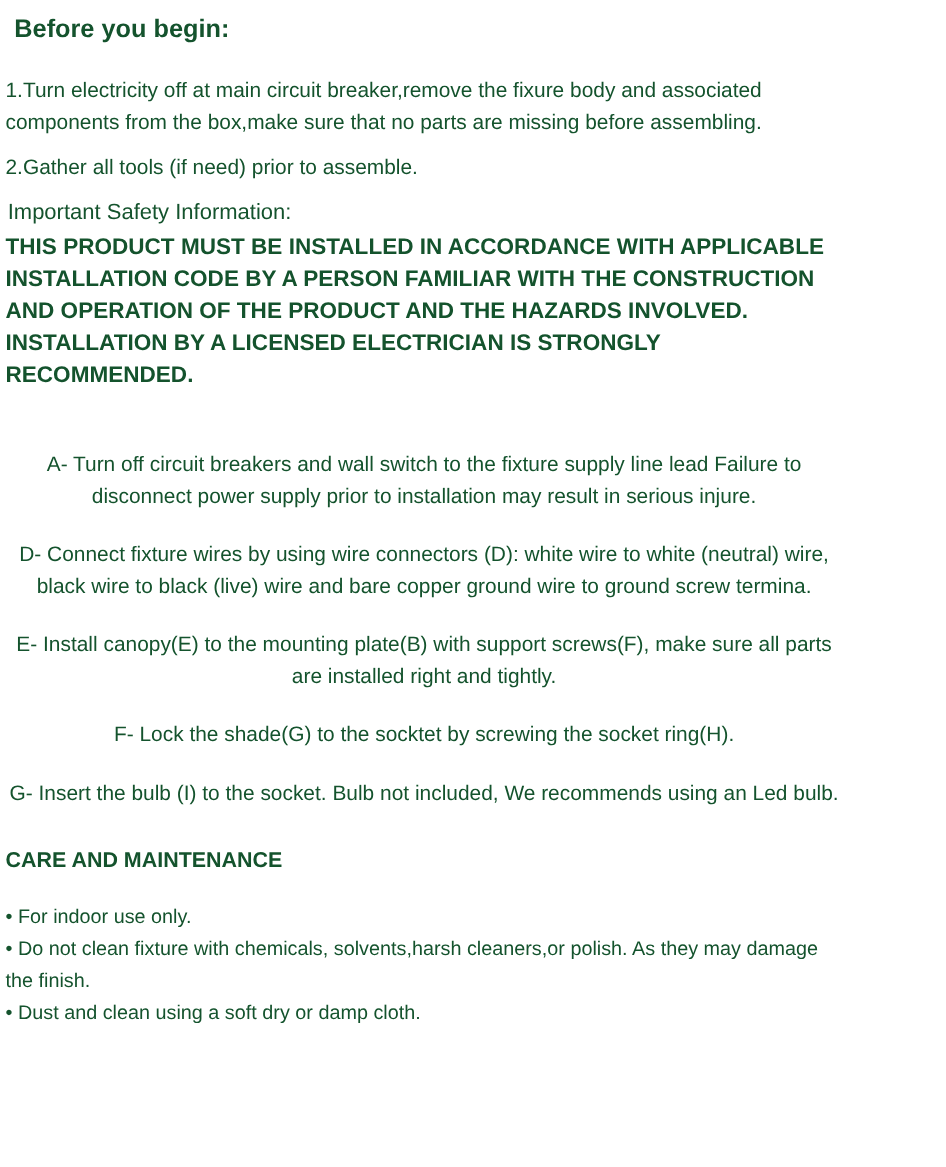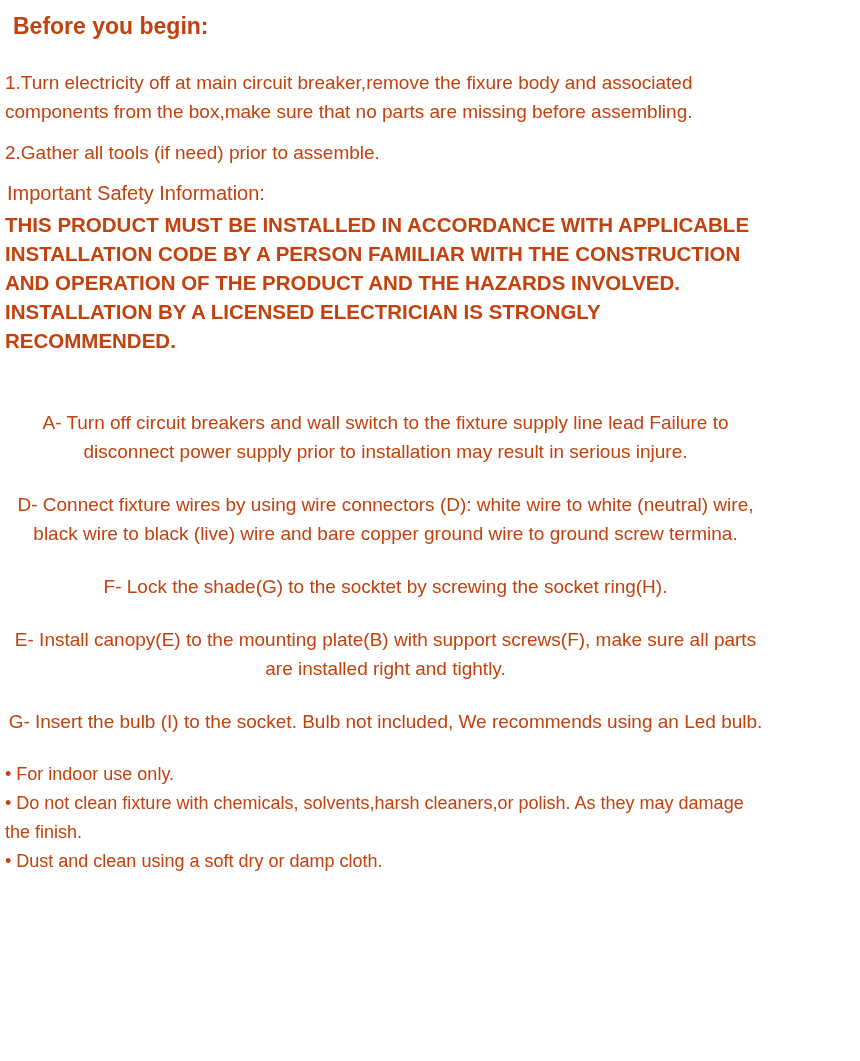--- a/index.html
+++ b/index.html
@@ -5,21 +5,21 @@
   * { box-sizing: border-box; }
   html, body {
     margin: 0;
     padding: 0;
     background: #ffffff;
   }
   .page {
     width: 780px;
     height: 1061px;
     background: #ffffff;
-    color: #c2410c;
+    color: #14532d;
     font-family: "Liberation Sans", "DejaVu Sans", sans-serif;
     padding: 12px 14px 0 5px;
     overflow: hidden;
   }
   .h-main {
     font-size: 23px;
     font-weight: bold;
     line-height: 28px;
     margin: 0 0 28px 8px;
   }
@@ -80,26 +80,27 @@
 
   <p class="caps-block">THIS PRODUCT MUST BE INSTALLED IN ACCORDANCE WITH APPLICABLE INSTALLATION CODE BY A PERSON FAMILIAR WITH THE CONSTRUCTION AND OPERATION OF THE PRODUCT AND THE HAZARDS INVOLVED. INSTALLATION BY A LICENSED ELECTRICIAN IS STRONGLY RECOMMENDED.</p>
 
 
   <p class="step">A- Turn off circuit breakers and wall switch to the fixture supply line lead Failure to disconnect power supply prior to installation may result in serious injure.</p>
 
 
 
   <p class="step">D- Connect fixture wires by using wire connectors (D): white wire to white (neutral) wire, black wire to black (live) wire and bare copper ground wire to ground screw termina.</p>
 
+  <p class="step">E- Install canopy(E) to the mounting plate(B) with support screws(F), make sure all parts are installed right and tightly.</p>
+
   <p class="step">F- Lock the shade(G) to the socktet by screwing the socket ring(H).</p>
-
-  <p class="step">E- Install canopy(E) to the mounting plate(B) with support screws(F), make sure all parts are installed right and tightly.</p>
 
   <p class="step">G- Insert the bulb (I) to the socket. Bulb not included, We recommends using an Led bulb.</p>
 
+  <h2 class="h-care">CARE AND MAINTENANCE</h2>
 
   <p class="bullet">• For indoor use only.</p>
 
   <p class="bullet">• Do not clean fixture with chemicals, solvents,harsh cleaners,or polish. As they may damage the finish.</p>
 
   <p class="bullet">• Dust and clean using a soft dry or damp cloth.</p>
 
 </div>
 
 </body></html>

